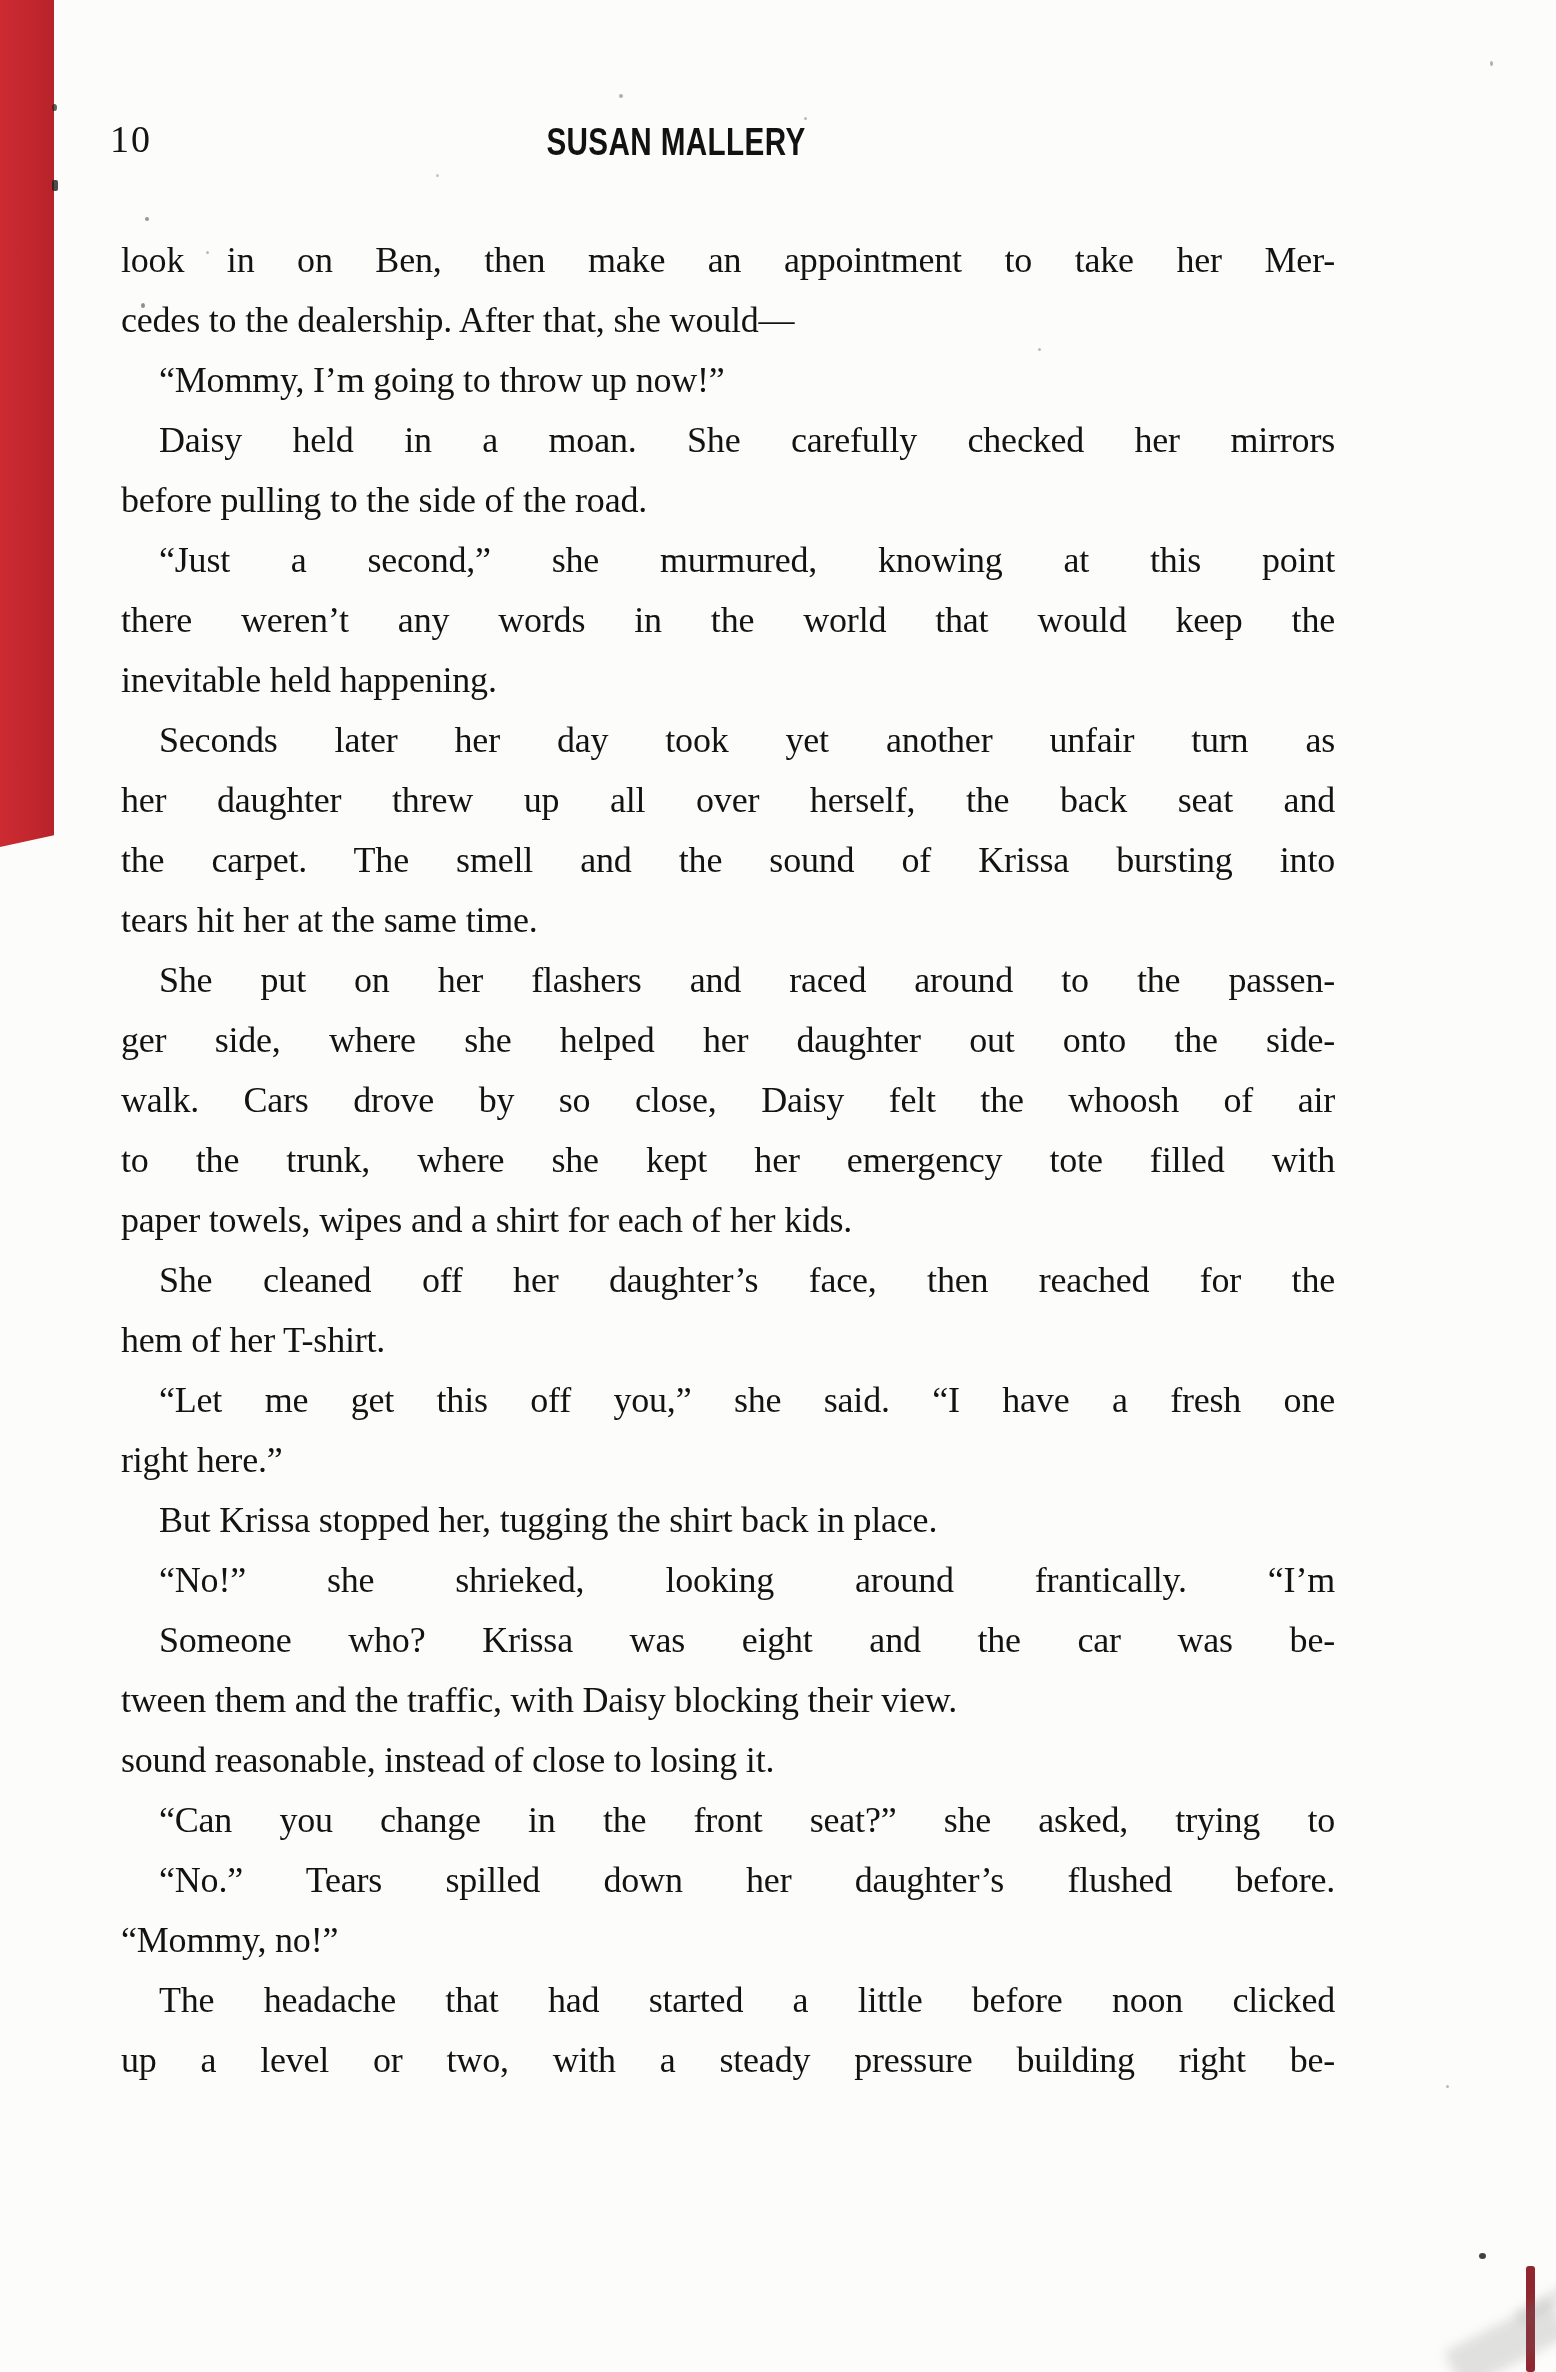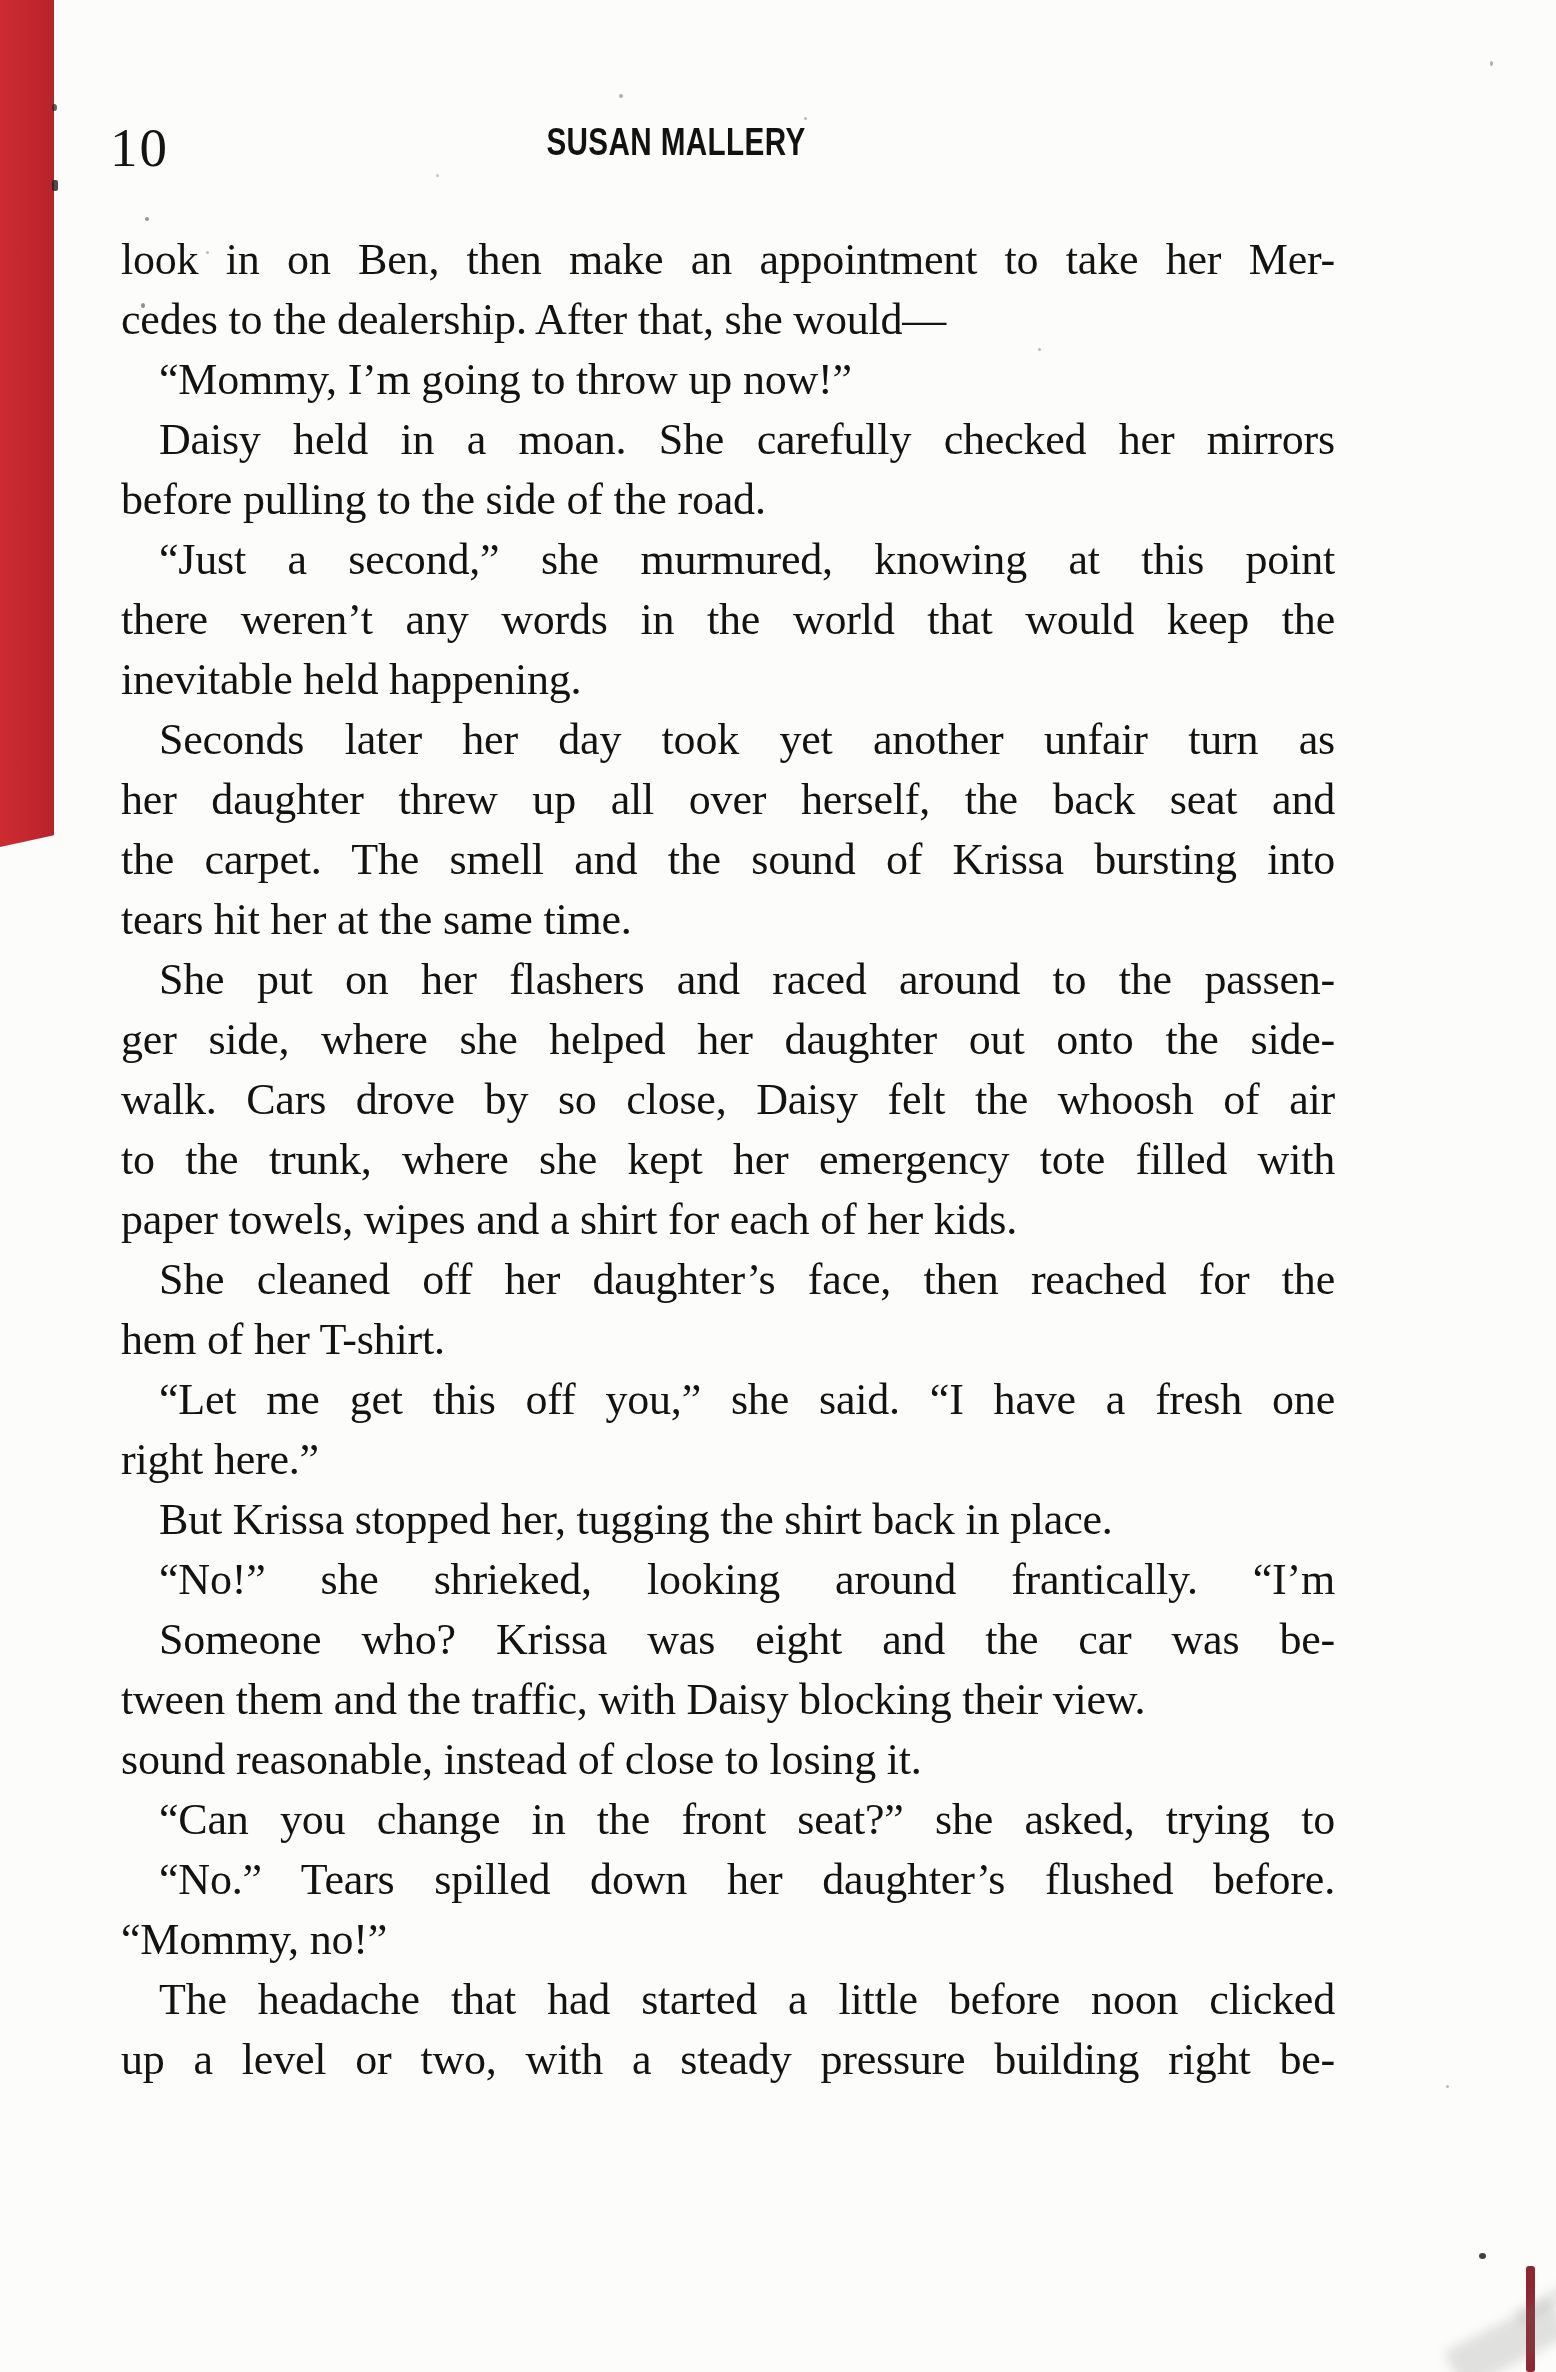--- a/index.html
+++ b/index.html
@@ -56,21 +56,21 @@
     width: 63px;
     height: 16px;
     background: rgba(110,110,112,0.12);
     filter: blur(4px);
     transform: rotate(-30deg);
   }
   .pagenum {
     position: absolute;
     left: 110px;
     top: 120px;
-    font-size: 55px;
+    font-size: 38px;
     line-height: 1;
     color: #141414;
     letter-spacing: 2px;
   }
   .runhead-anchor {
     position: absolute;
     left: 676px;
     top: 123px;
     transform: translateX(-50%);
     white-space: nowrap;
@@ -85,21 +85,21 @@
     letter-spacing: 0.5px;
     color: #121212;
     transform: scaleX(0.78);
     transform-origin: center;
   }
   .text {
     position: absolute;
     left: 121px;
     top: 230px;
     width: 1214px;
-    font-size: 44px;
+    font-size: 36px;
     line-height: 60px;
     letter-spacing: -0.2px;
     color: #131313;
   }
   .ln {
     height: 60px;
     text-align: justify;
     text-align-last: justify;
   }
   .ln.last { text-align-last: left; }

